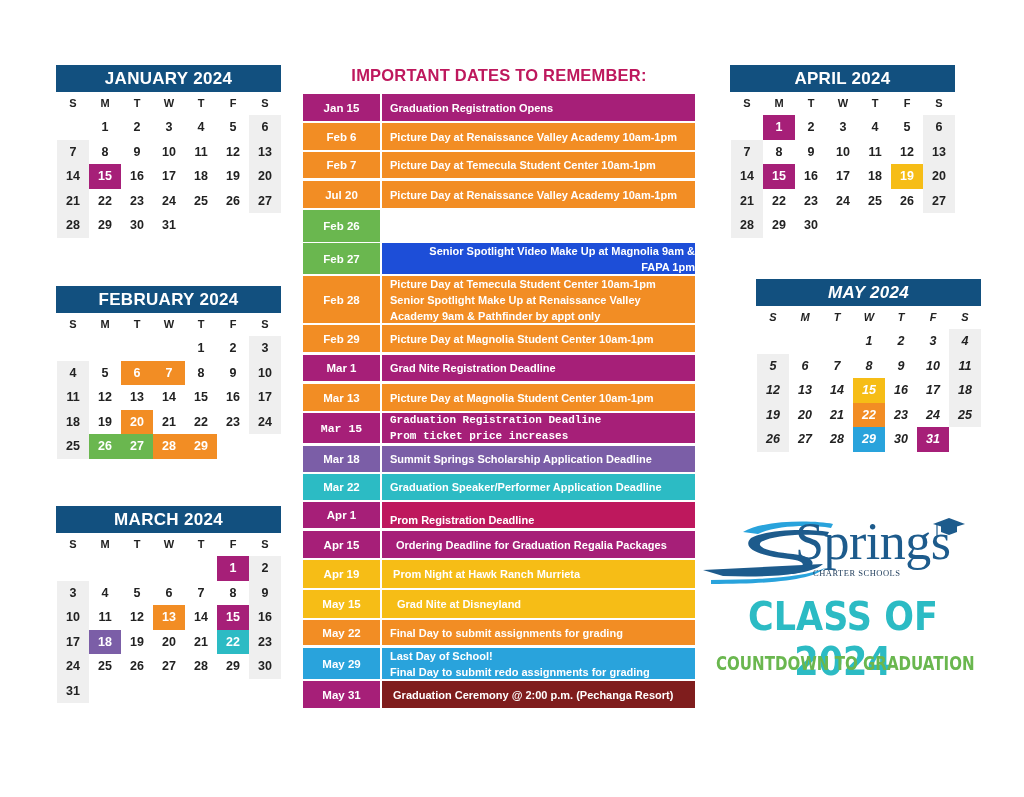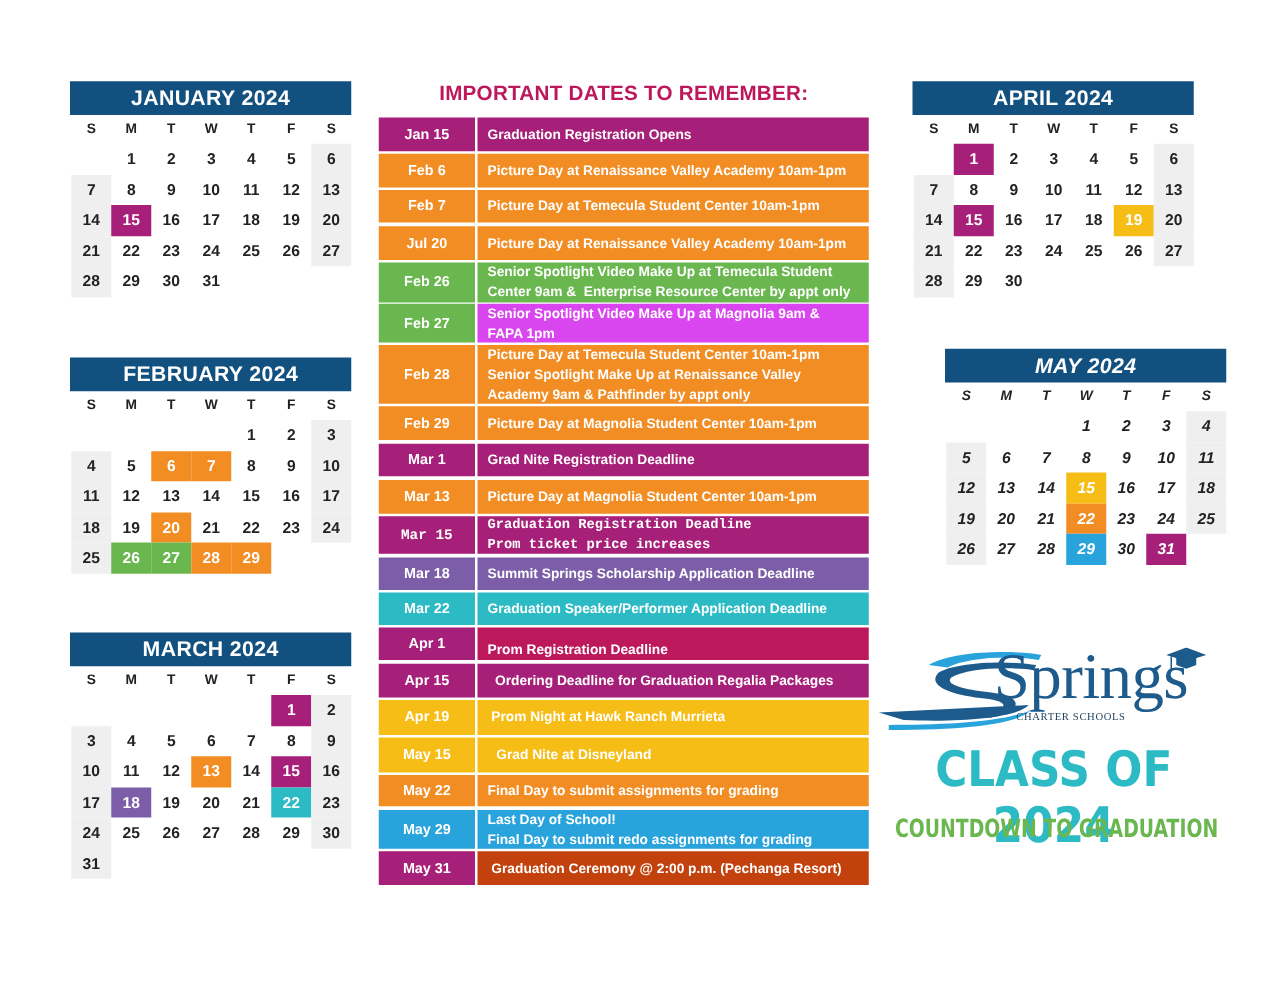--- a/index.html
+++ b/index.html
@@ -330,28 +330,24 @@
       </div>
     </div>
     <div class="date-row" style="top: 87px; height: 27px;">
       <div class="date-cell" style="background: rgb(242, 141, 36);">Jul 20</div>
       <div class="desc-cell" style="background: rgb(242, 141, 36);">
         <div style="white-space: pre;">Picture Day at Renaissance Valley Academy 10am-1pm</div>
       </div>
     </div>
     <div class="date-row" style="top: 116px; height: 32px;">
       <div class="date-cell" style="background: rgb(106, 183, 79);">Feb 26</div>
-      <div class="desc-cell" style="background: rgb(106, 183, 79);">
-        <div style="white-space: pre;">Senior Spotlight Video Make Up at Temecula Student</div>
-        <div style="white-space: pre;">Center 9am &amp;  Enterprise Resource Center by appt only</div>
-      </div>
     </div>
     <div class="date-row" style="top: 149px; height: 31px;">
       <div class="date-cell" style="background: rgb(106, 183, 79);">Feb 27</div>
-      <div class="desc-cell" style="background: #d946ef;">
+      <div class="desc-cell" style="background: #1d4ed8; text-align: right;">
         <div style="white-space: pre;">Senior Spotlight Video Make Up at Magnolia 9am &amp;</div>
         <div style="white-space: pre;">FAPA 1pm</div>
       </div>
     </div>
     <div class="date-row" style="top: 182px; height: 47px;">
       <div class="date-cell" style="background: rgb(242, 141, 36);">Feb 28</div>
       <div class="desc-cell" style="background: rgb(242, 141, 36);">
         <div style="white-space: pre;">Picture Day at Temecula Student Center 10am-1pm</div>
         <div style="white-space: pre;">Senior Spotlight Make Up at Renaissance Valley</div>
         <div style="white-space: pre;">Academy 9am &amp; Pathfinder by appt only</div>
@@ -426,21 +422,21 @@
     </div>
     <div class="date-row" style="top: 554px; height: 31px;">
       <div class="date-cell" style="background: rgb(41, 163, 220);">May 29</div>
       <div class="desc-cell" style="background: rgb(41, 163, 220);">
         <div style="white-space: pre;">Last Day of School!</div>
         <div style="white-space: pre;">Final Day to submit redo assignments for grading</div>
       </div>
     </div>
     <div class="date-row" style="top: 587px; height: 27px;">
       <div class="date-cell" style="background: rgb(166, 31, 120);">May 31</div>
-      <div class="desc-cell" style="background: #c2410c;">
+      <div class="desc-cell" style="background: #7f1d1d;">
         <div style="white-space: pre;"> Graduation Ceremony @ 2:00 p.m. (Pechanga Resort)</div>
       </div>
     </div>
   </div>
 
 <div class="logo">
   <svg width="265" height="66" viewBox="0 0 265 66" style="position:absolute;left:0;top:0;">
     <path d="M40 14 C 60 2, 110 2, 130 6 L 128 10 C 105 6, 70 8, 55 16 Z" fill="#29a3dc"></path>
     <path d="M48 20 C 62 12, 100 10, 126 14 L 124 18 C 100 15, 70 17, 58 24 C 52 30, 70 34, 90 36 C 120 40, 112 52, 90 56 L 30 56 L 36 52 L 88 52 C 104 49, 104 43, 86 41 C 56 38, 38 30, 48 20 Z" fill="#1d5b8c"></path>
     <path d="M0 52 L 120 46 C 110 56, 70 60, 20 58 Z" fill="#1d5b8c"></path>

